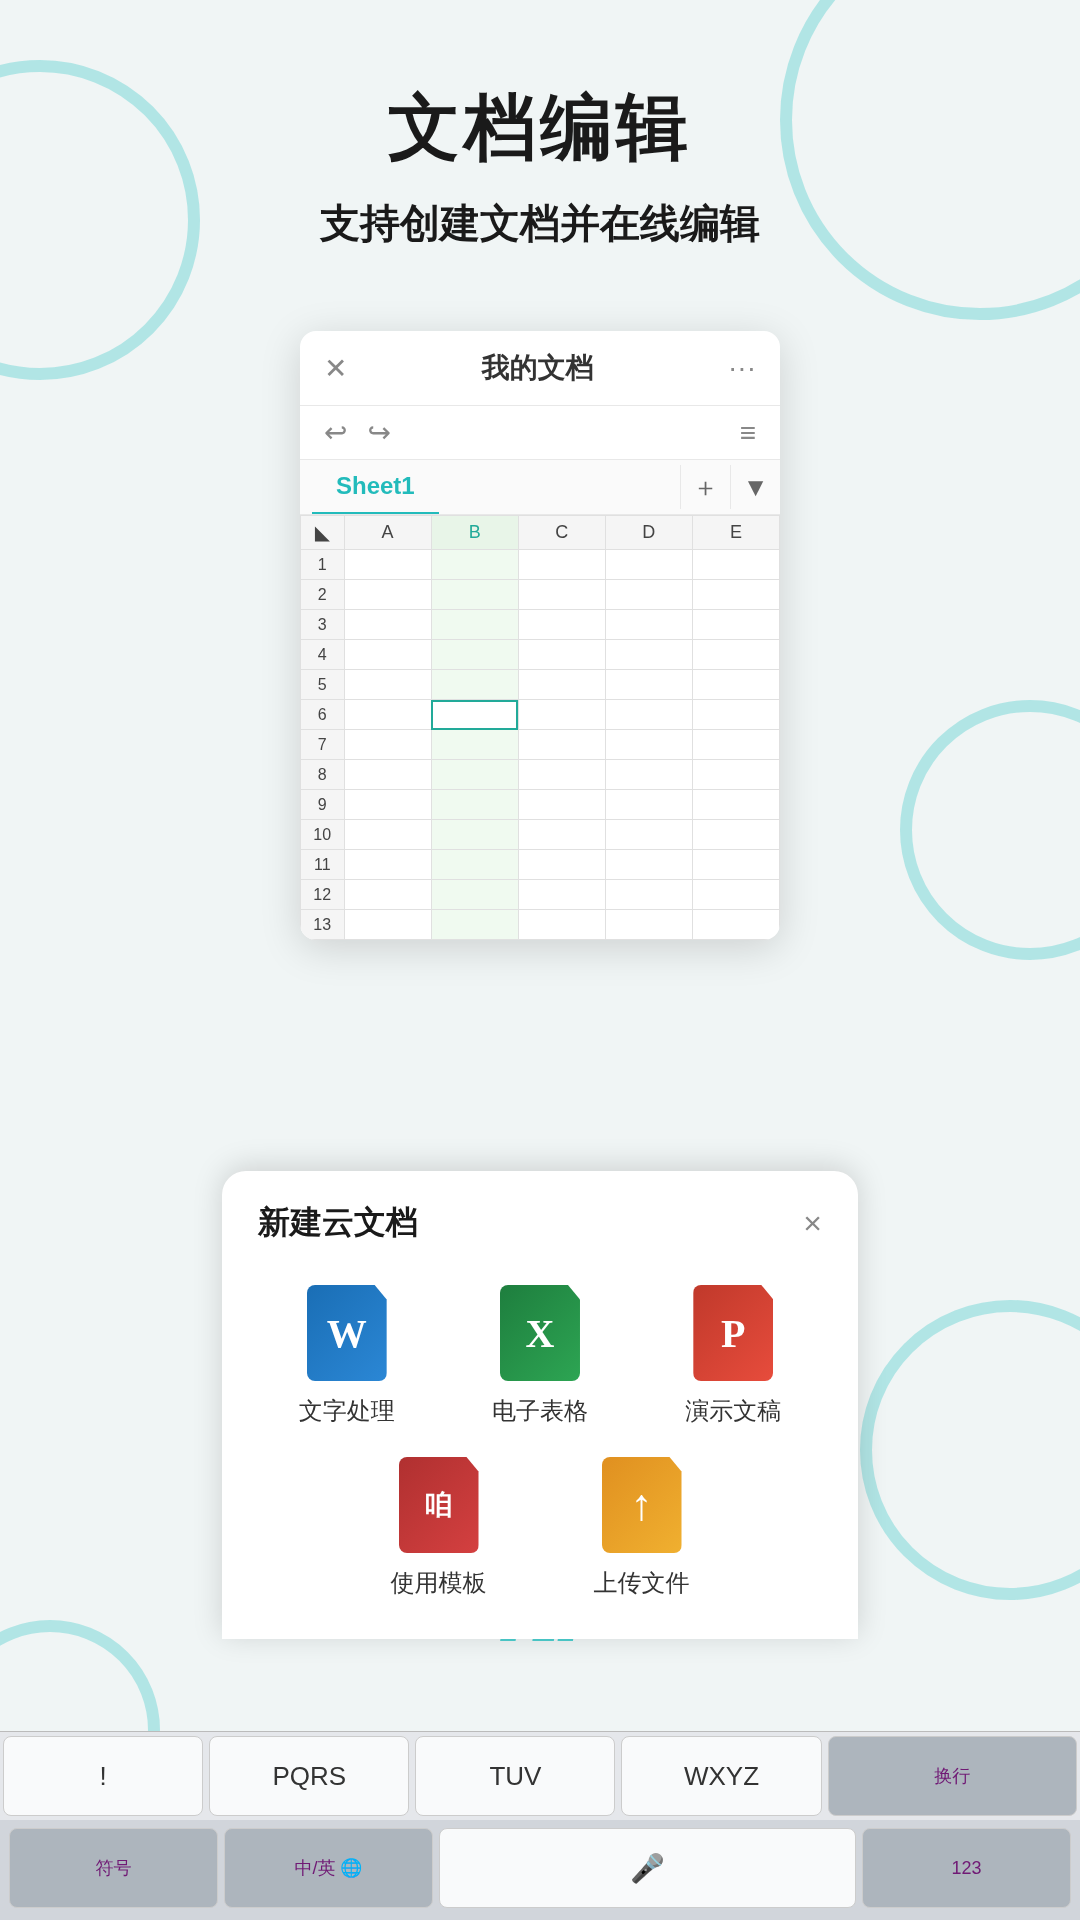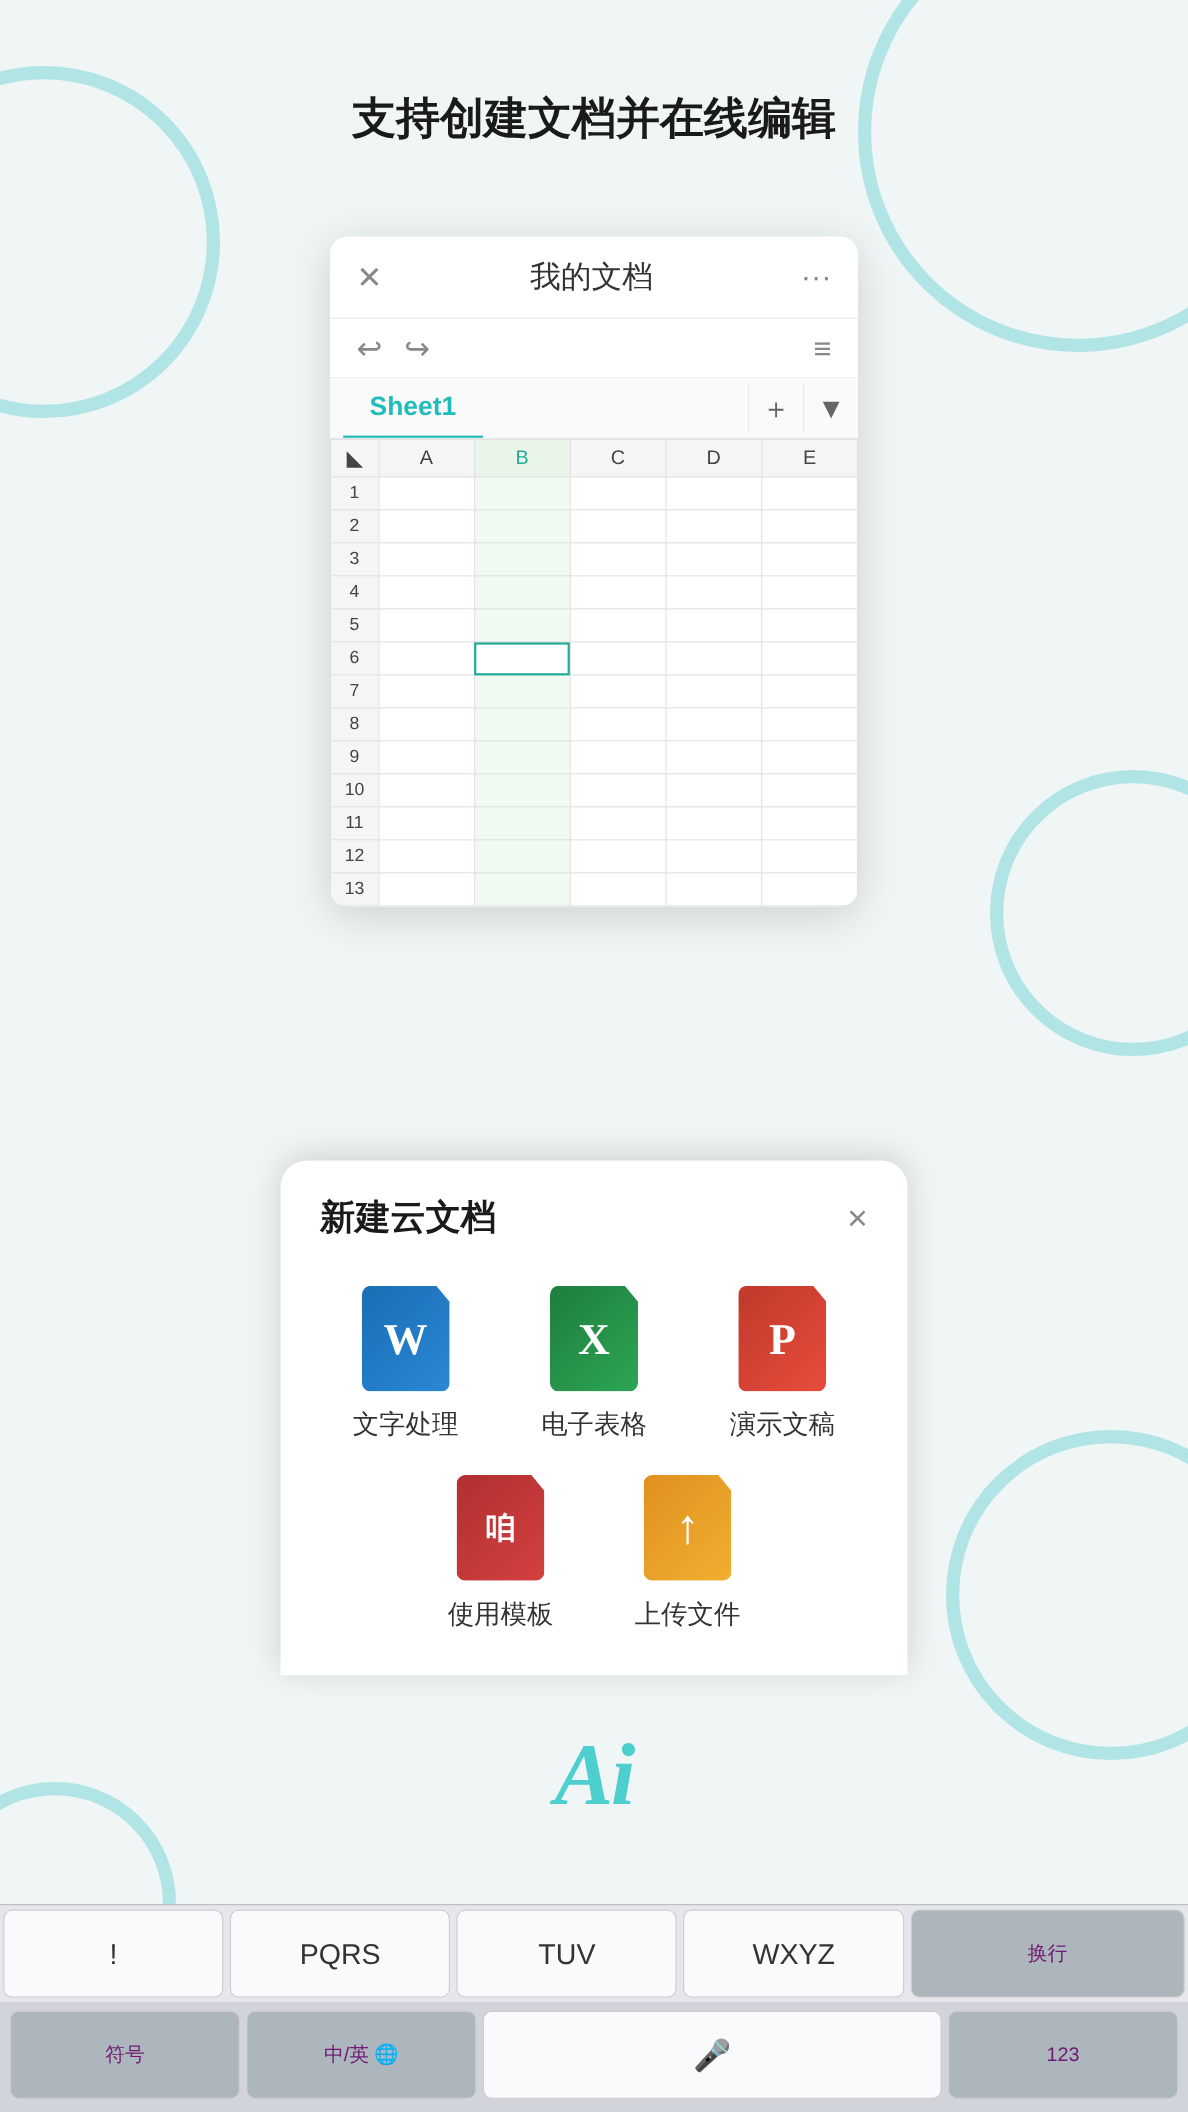--- a/index.html
+++ b/index.html
@@ -81,21 +81,21 @@
       display: flex;
       align-items: center;
       justify-content: space-between;
       padding: 18px 24px;
       border-bottom: 1px solid #e8e8e8;
     }
 
     .window-titlebar .title {
       font-size: 28px;
       color: #333;
-      font-weight: 400;
+      font-weight: 700;
     }
 
     .window-toolbar {
       display: flex;
       align-items: center;
       justify-content: space-between;
       padding: 10px 24px;
       border-bottom: 1px solid #e8e8e8;
     }
 
@@ -199,21 +199,21 @@
       background: #f5f5f5;
       width: 40px;
     }
 
     
     .modal-overlay {
       position: absolute;
       top: 840px;
       left: 50%;
       transform: translateX(-50%);
-      width: 570px;
+      width: 636px;
       background: #fff;
       border-radius: 24px 24px 0 0;
       box-shadow: 0 -4px 30px rgba(0,0,0,0.15);
       z-index: 20;
       padding-bottom: 30px;
     }
 
     .modal-header {
       display: flex;
       align-items: center;
@@ -409,20 +409,21 @@
 </head>
 <body>
 
 <div class="deco-circle deco-circle-1"></div>
 <div class="deco-circle deco-circle-2"></div>
 <div class="deco-circle deco-circle-3"></div>
 <div class="deco-circle deco-circle-4"></div>
 <div class="deco-circle deco-circle-5"></div>
 
 <div class="page">
+  <h1 class="main-title">文档编辑</h1>
   <p class="subtitle">支持创建文档并在线编辑</p>
 
   <div class="window-wrapper">
 
     <div class="spreadsheet-window">
 
       <div class="window-titlebar">
         <span class="icon-btn">✕</span>
         <span class="title">我的文档</span>
         <span class="icon-btn">···</span>

